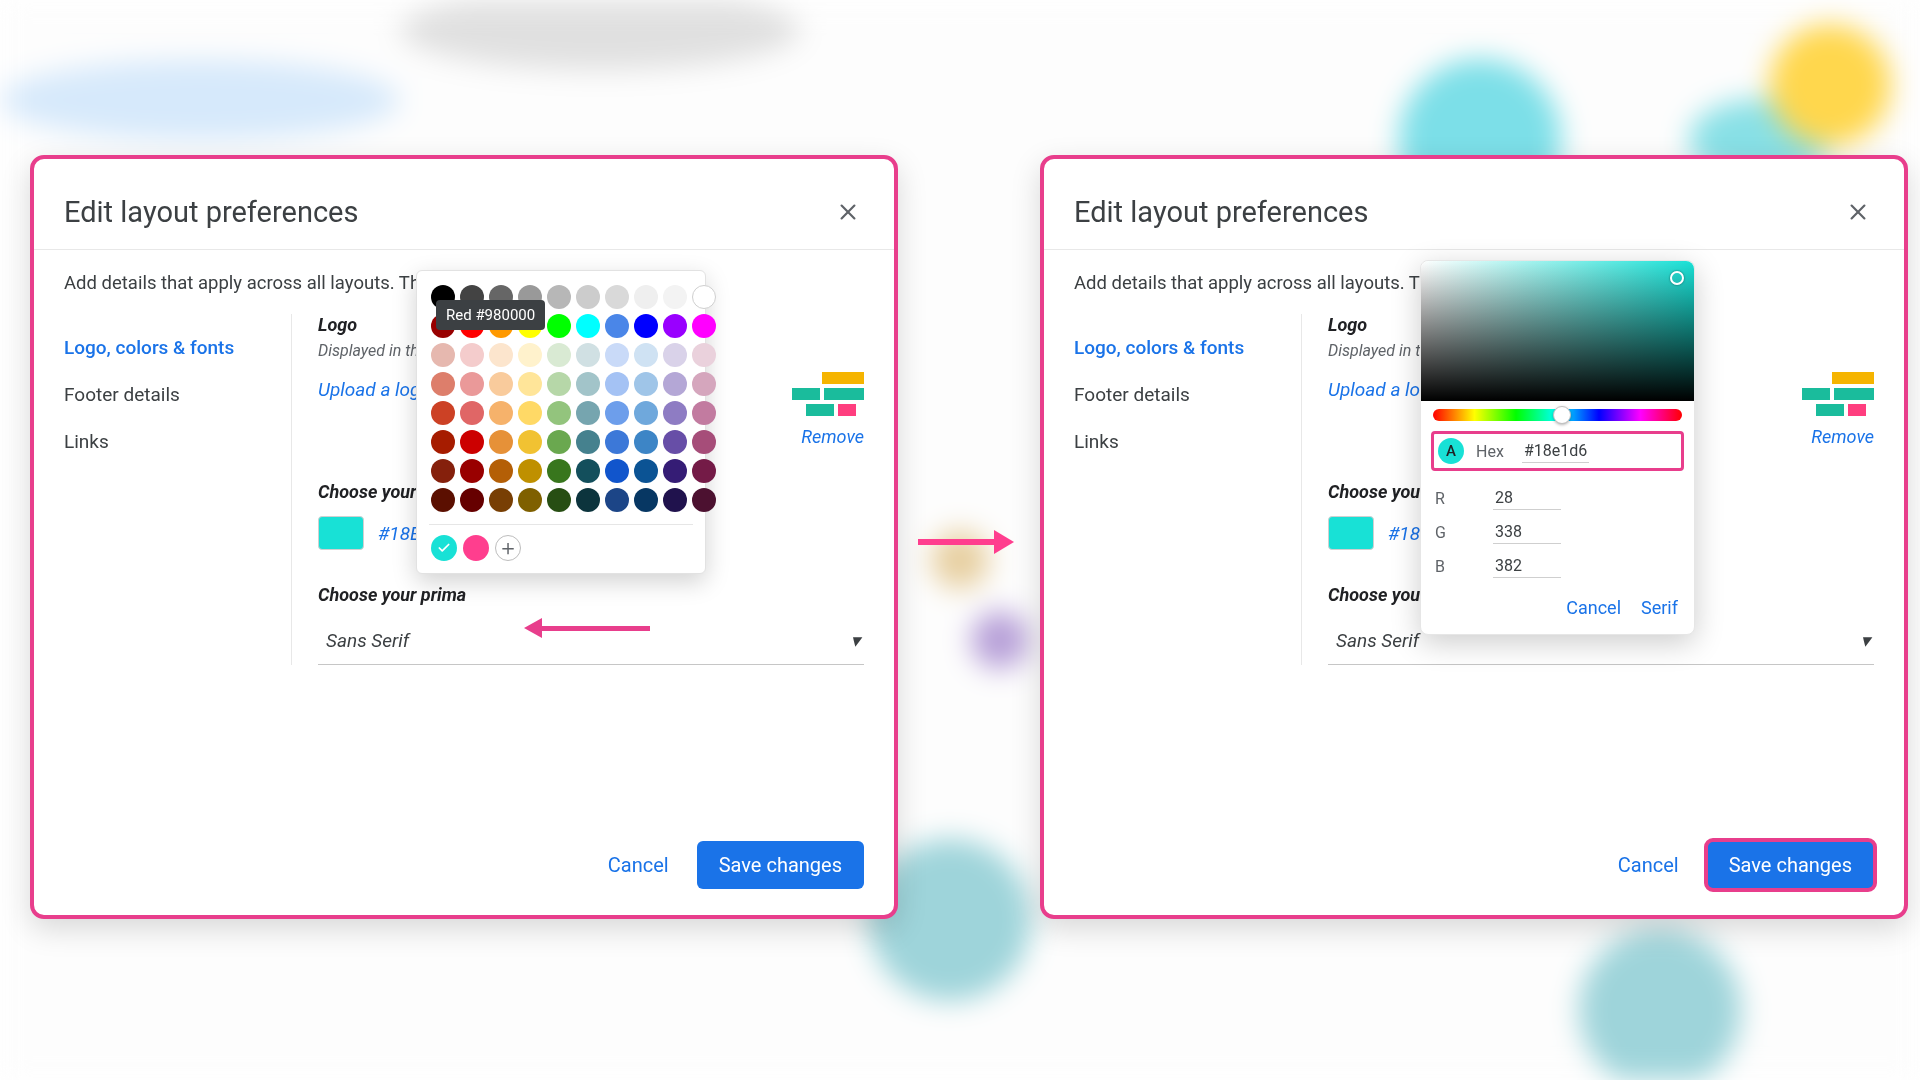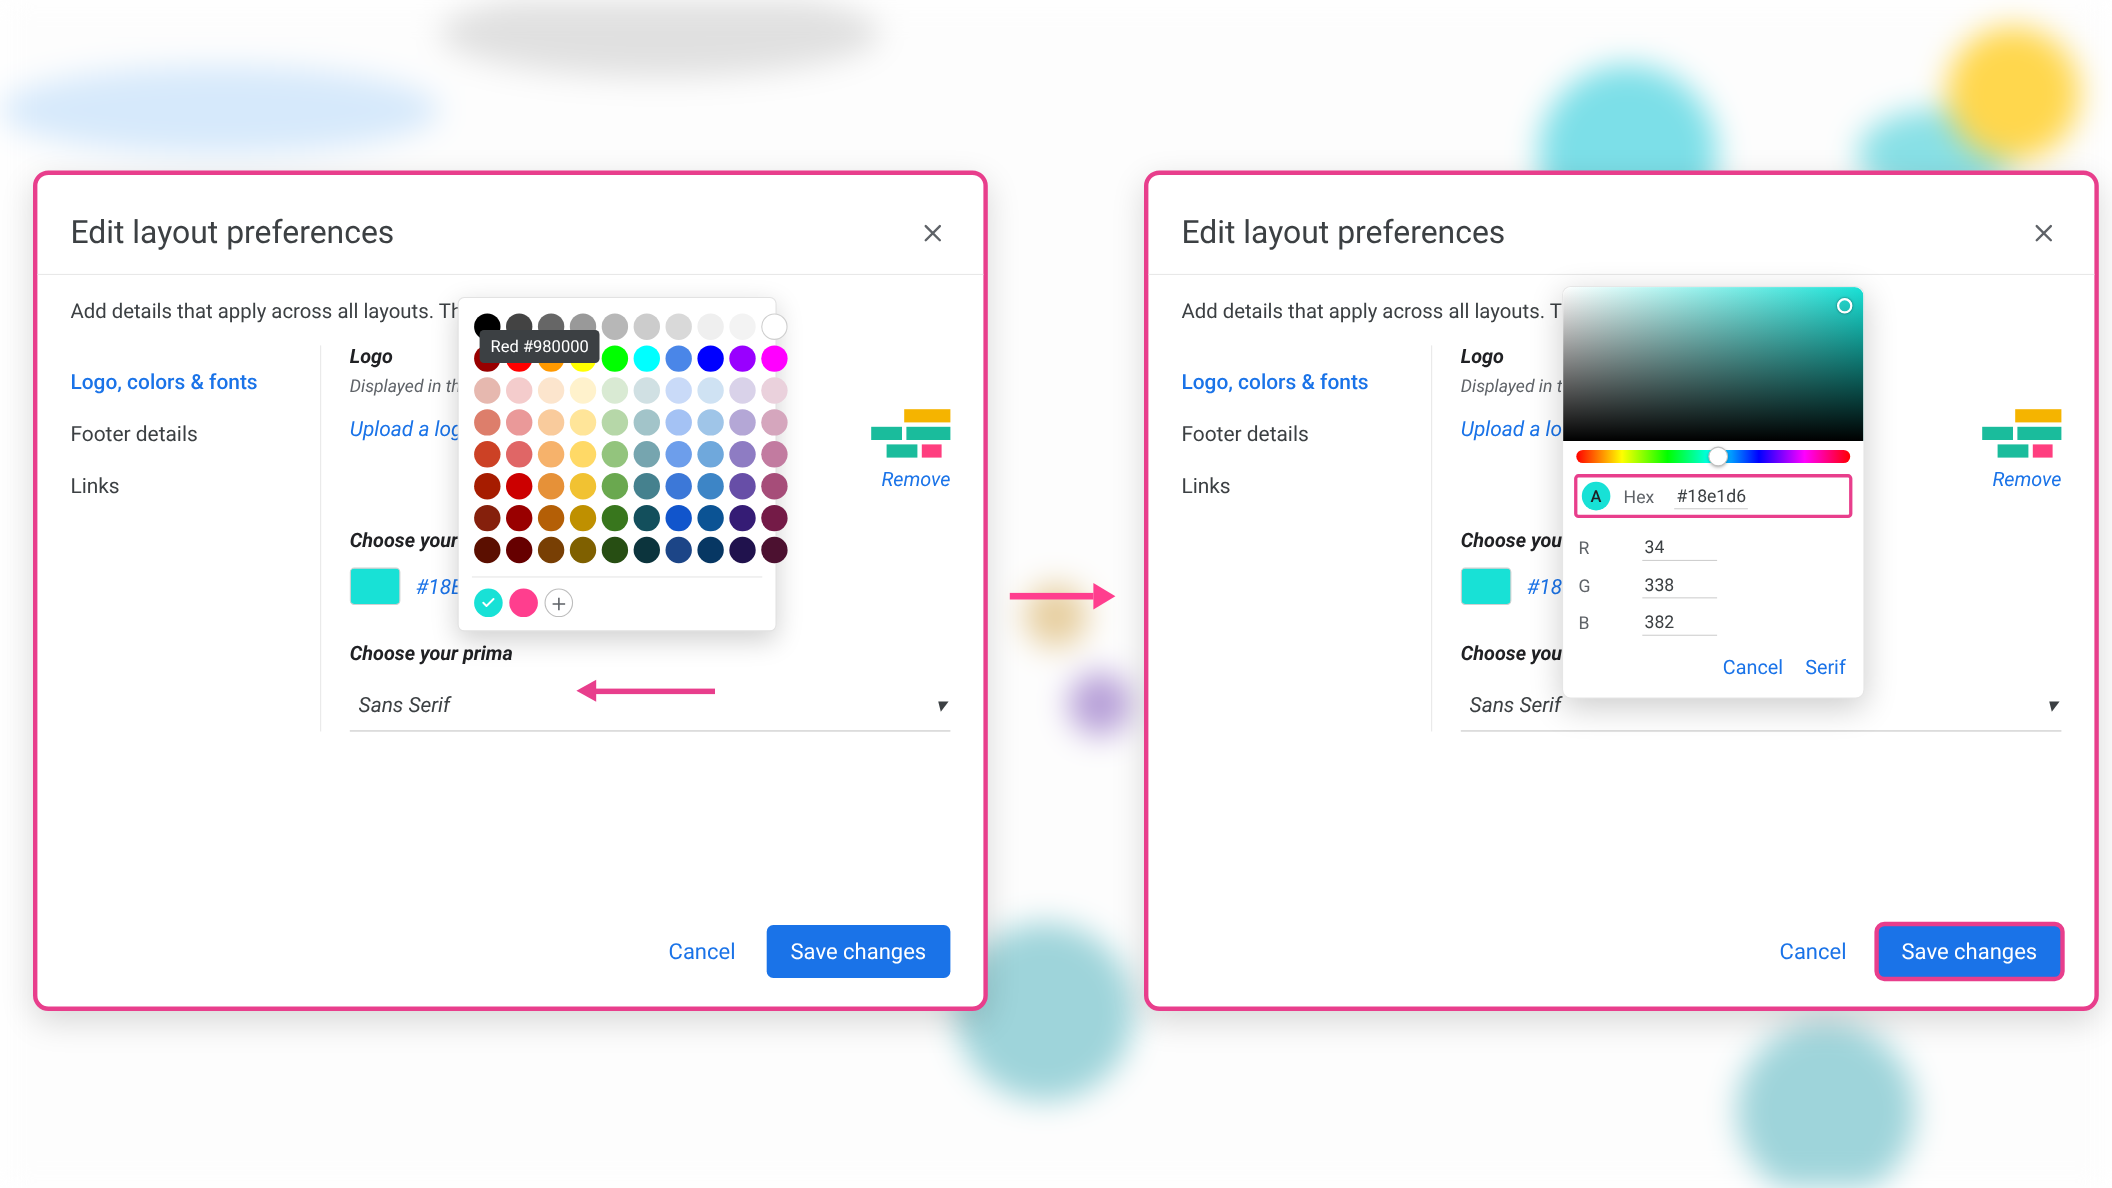--- a/index.html
+++ b/index.html
@@ -319,21 +319,21 @@
     <div class="hue-thumb"></div>
   </div>
   <div class="hex-hl">
     <div class="acircle">A</div>
     <span style="font-size:16px;color:#5f6368;width:34px">Hex</span>
     <span class="v wide" style="border-bottom:1px solid #cfcfcf;color:#3c4043;padding:2px 2px">#18e1d6</span>
   </div>
   <div class="picker-rows">
     <div class="prow">
         <span class="k">R</span>
-        <span class="v">34</span>
+        <span class="v">28</span>
       </div>
     <div class="prow">
         <span class="k">G</span>
         <span class="v">338</span>
       </div>
     <div class="prow">
         <span class="k">B</span>
         <span class="v">382</span>
       </div>
   </div>

